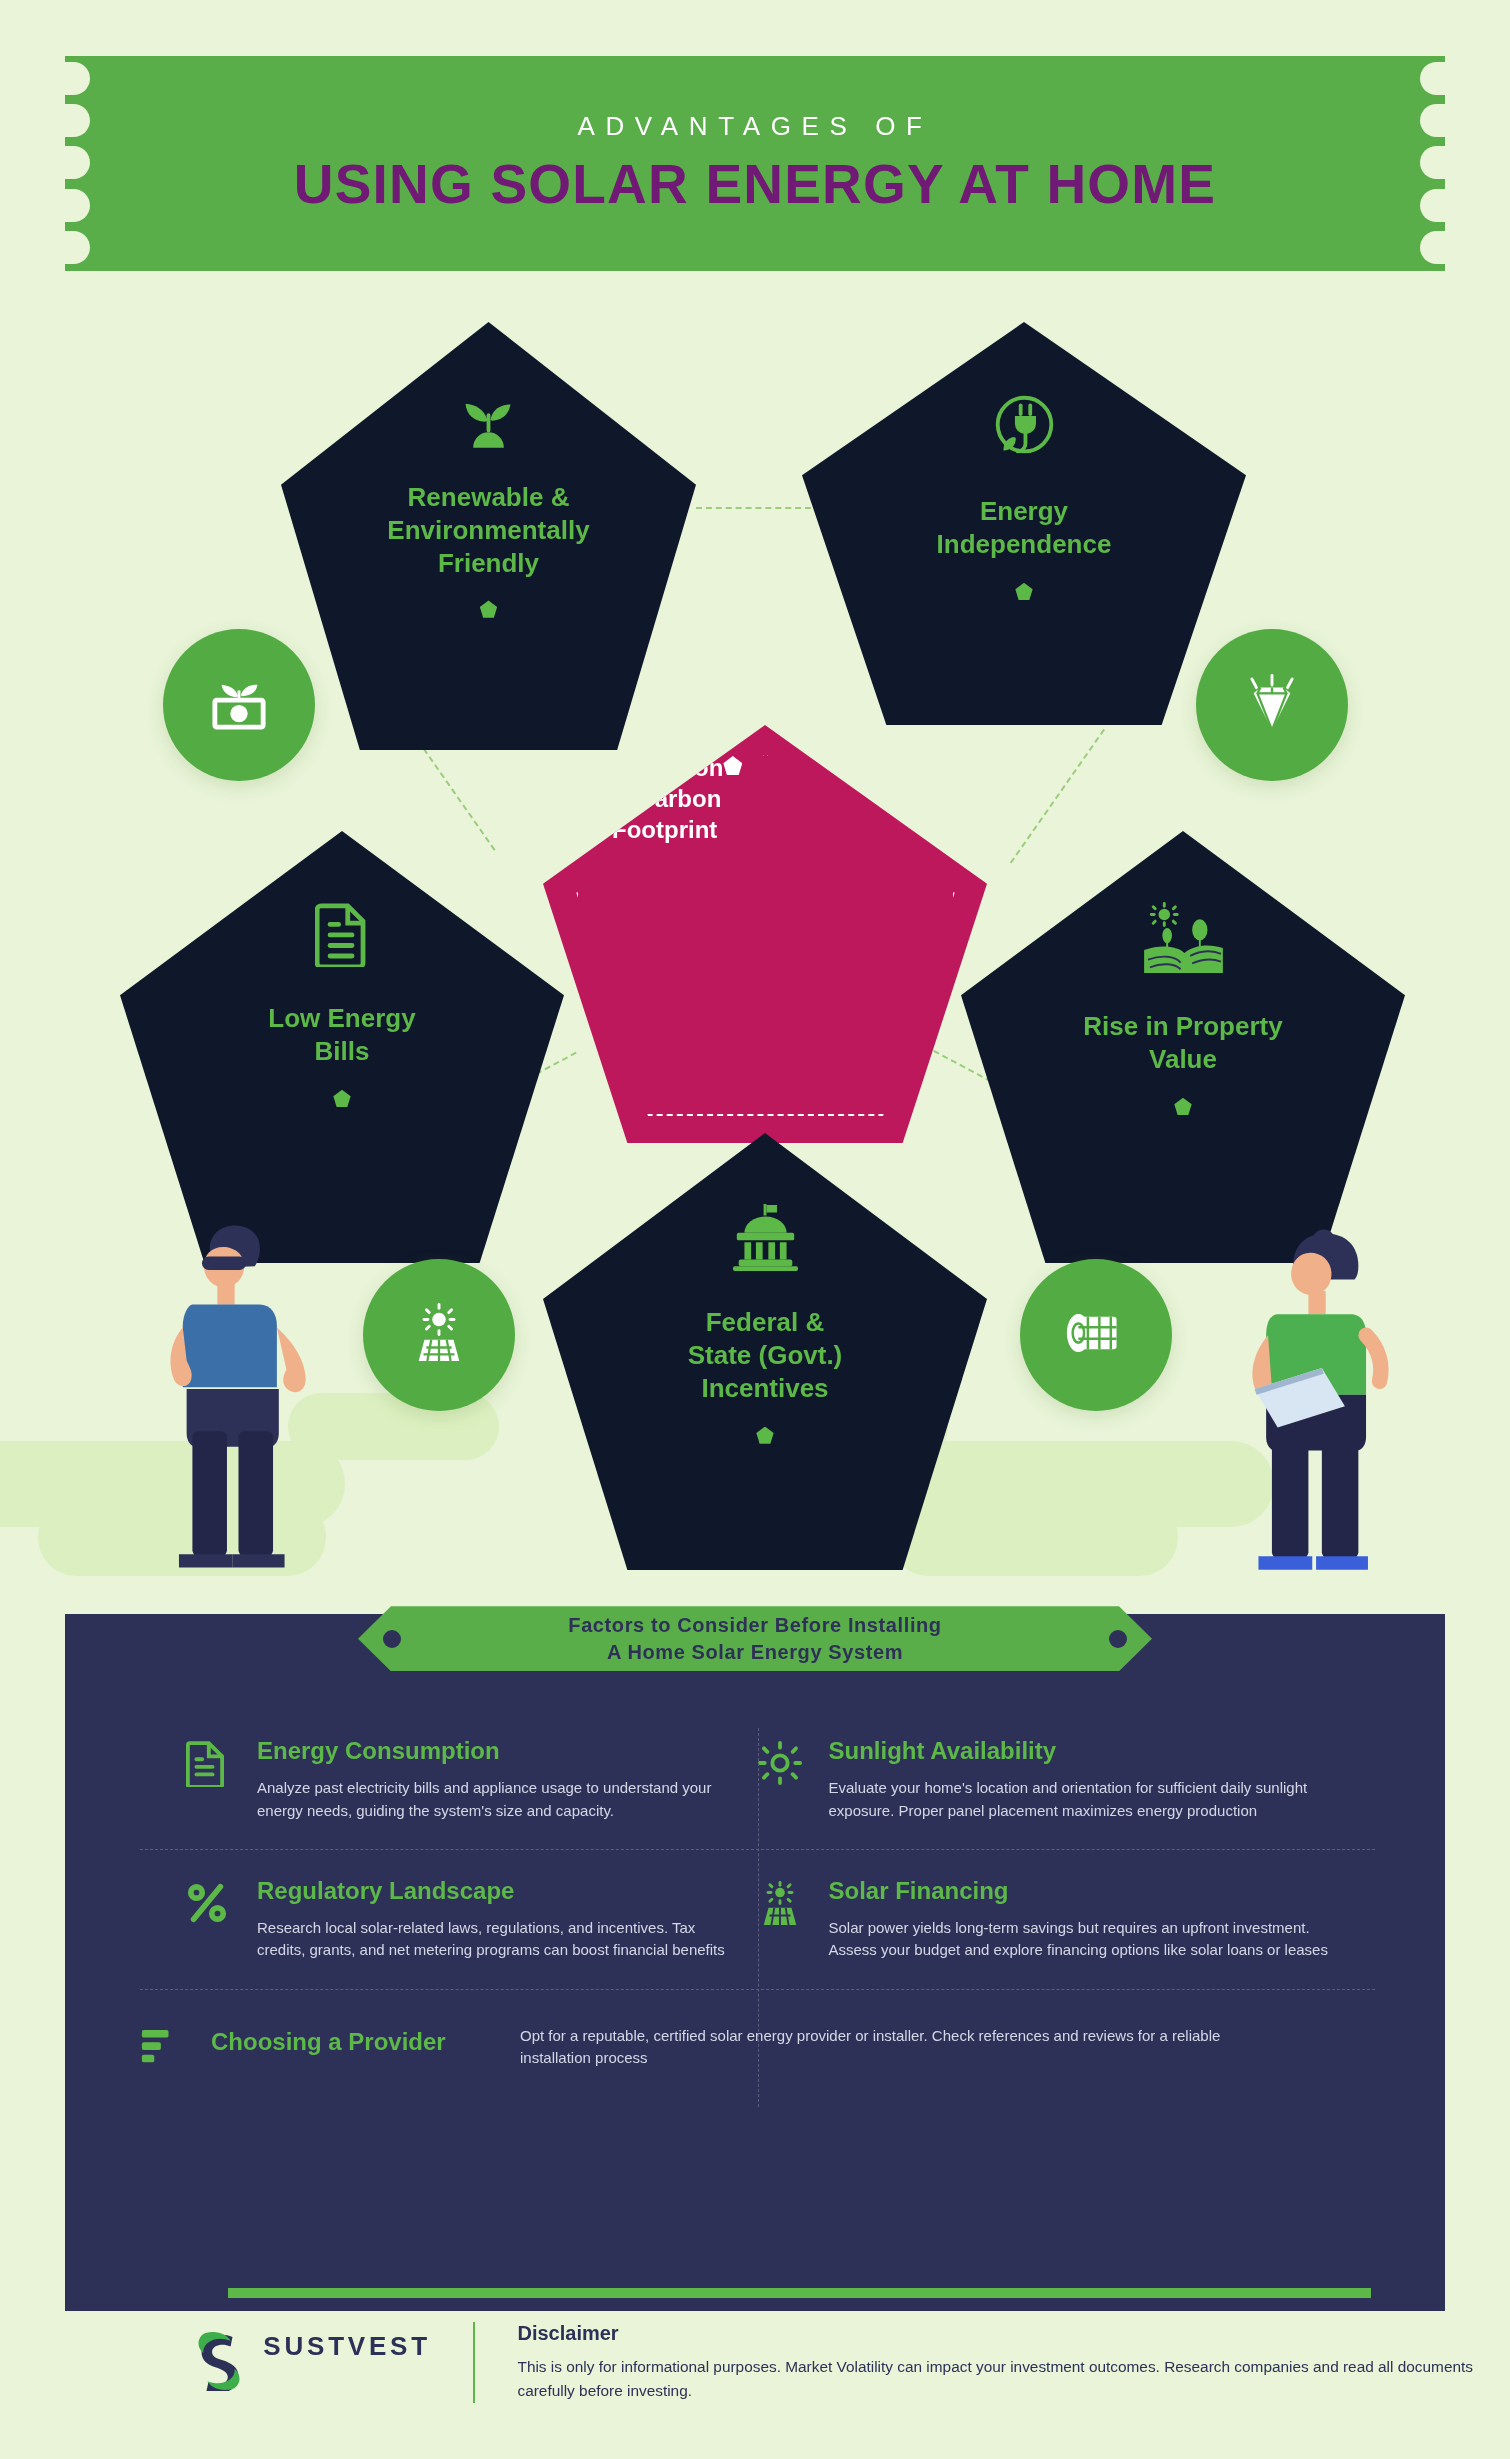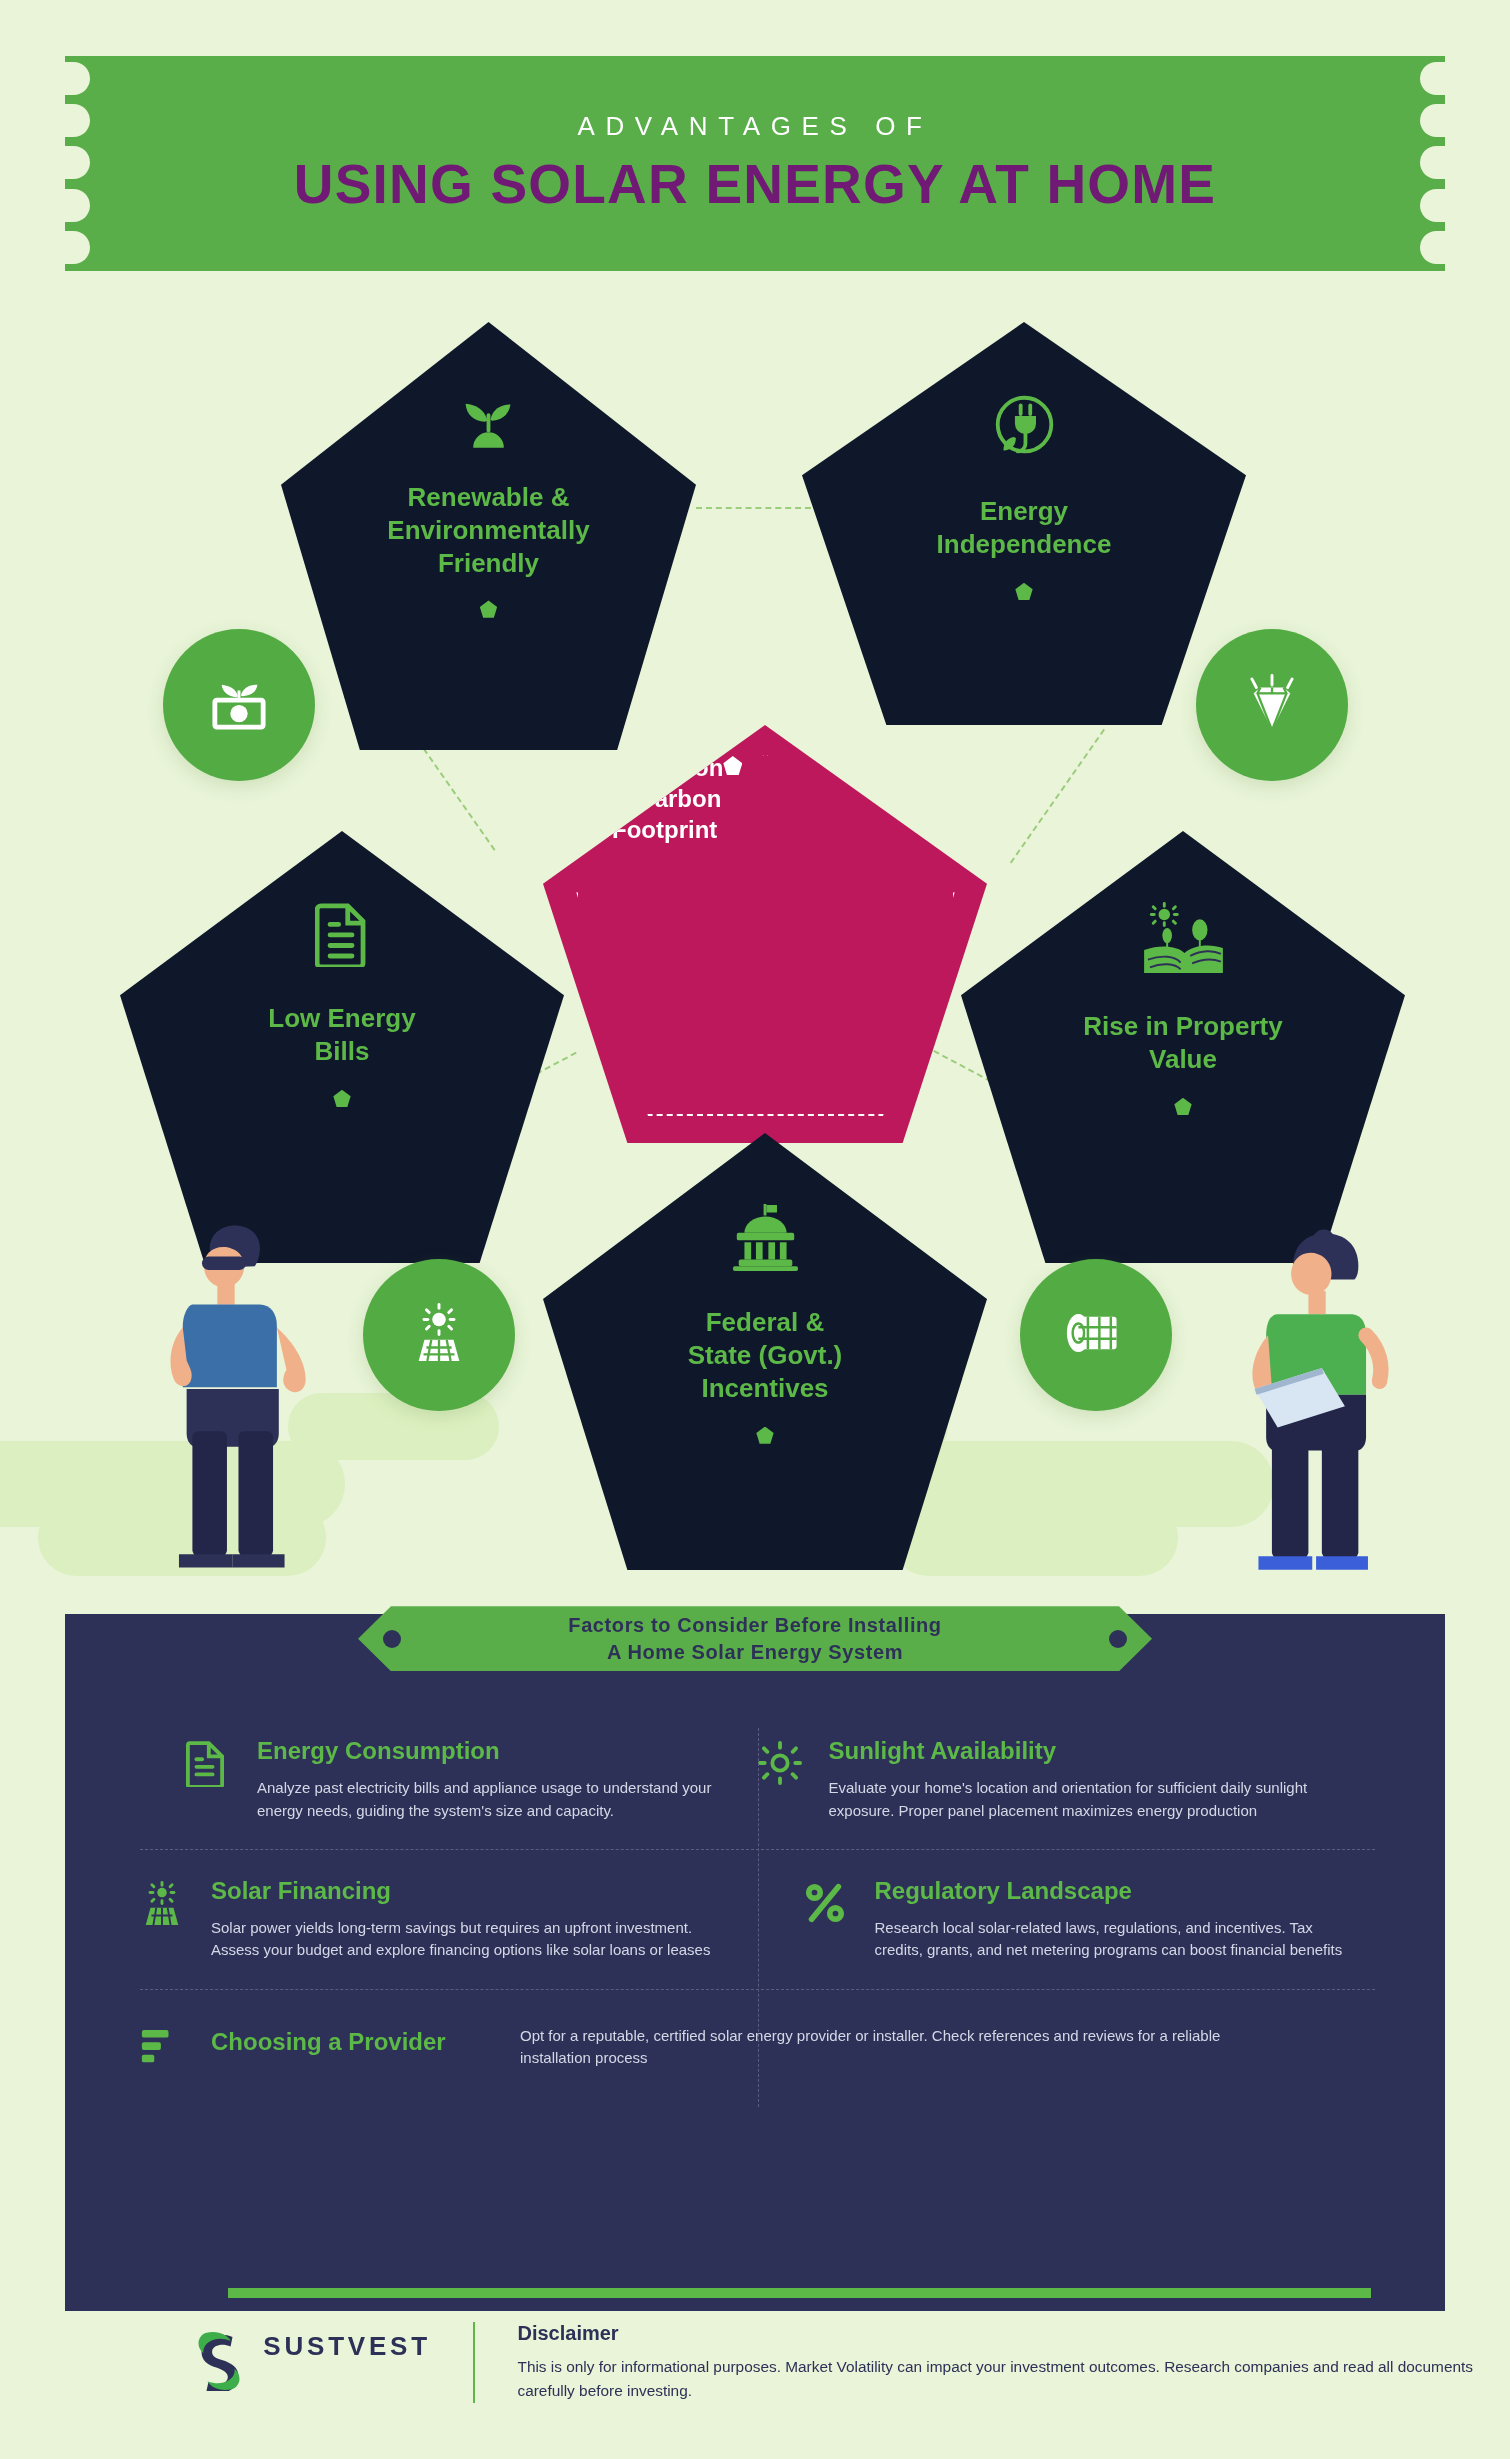--- a/index.html
+++ b/index.html
@@ -511,20 +511,36 @@
           <div class="ftext">
             <div class="ftitle">Sunlight Availability</div>
             <div class="fdesc">Evaluate your home's location and orientation for sufficient daily sunlight exposure. Proper panel placement maximizes energy production</div>
           </div>
         </div>
       </div>
 
       <div class="hdiv full"></div>
 
       <div class="frow">
+        <div class="fcell" style="padding-left:46px">
+          <span class="ficon">
+            <svg width="42" height="44" viewBox="0 0 44 46">
+              <g fill="none" stroke="#5cb947" stroke-width="6" stroke-linecap="round">
+                <path d="M36 6L8 40"></path>
+                <circle cx="11" cy="12" r="6"></circle>
+                <circle cx="33" cy="34" r="6"></circle>
+              </g>
+            </svg>
+          </span>
+          <div class="ftext">
+            <div class="ftitle">Regulatory Landscape</div>
+            <div class="fdesc">Research local solar-related laws, regulations, and incentives. Tax credits, grants, and net metering programs can boost financial benefits</div>
+          </div>
+        </div>
+
         <div class="fcell">
           <span class="ficon">
             <svg width="44" height="46" viewBox="0 0 46 48">
               <g fill="#5cb947">
                 <circle cx="23" cy="12" r="5"></circle>
                 <rect x="21.5" y="0" width="3" height="6" rx="1.5"></rect>
                 <rect x="21.5" y="19" width="3" height="6" rx="1.5"></rect>
                 <rect x="9" y="10.5" width="6" height="3" rx="1.5"></rect>
                 <rect x="31" y="10.5" width="6" height="3" rx="1.5"></rect>
                 <rect x="12" y="2" width="3" height="6" rx="1.5" transform="rotate(-45 13.5 5)"></rect>
@@ -536,36 +552,20 @@
               <g stroke="#2e3157" stroke-width="2" fill="none">
                 <path d="M12 36h22M23 28v18M17 28l-3 18M29 28l3 18"></path>
               </g>
             </svg>
           </span>
           <div class="ftext">
             <div class="ftitle">Solar Financing</div>
             <div class="fdesc">Solar power yields long-term savings but requires an upfront investment. Assess your budget and explore financing options like solar loans or leases</div>
           </div>
         </div>
-
-        <div class="fcell" style="padding-left:46px">
-          <span class="ficon">
-            <svg width="42" height="44" viewBox="0 0 44 46">
-              <g fill="none" stroke="#5cb947" stroke-width="6" stroke-linecap="round">
-                <path d="M36 6L8 40"></path>
-                <circle cx="11" cy="12" r="6"></circle>
-                <circle cx="33" cy="34" r="6"></circle>
-              </g>
-            </svg>
-          </span>
-          <div class="ftext">
-            <div class="ftitle">Regulatory Landscape</div>
-            <div class="fdesc">Research local solar-related laws, regulations, and incentives. Tax credits, grants, and net metering programs can boost financial benefits</div>
-          </div>
-        </div>
       </div>
 
       <div class="hdiv full"></div>
 
       <div class="frow-wide">
         <span class="ficon">
           <svg width="38" height="42" viewBox="0 0 40 44">
             <g fill="#5cb947">
               <rect x="2" y="2" width="28" height="8" rx="2"></rect>
               <rect x="2" y="15" width="20" height="8" rx="2"></rect>

